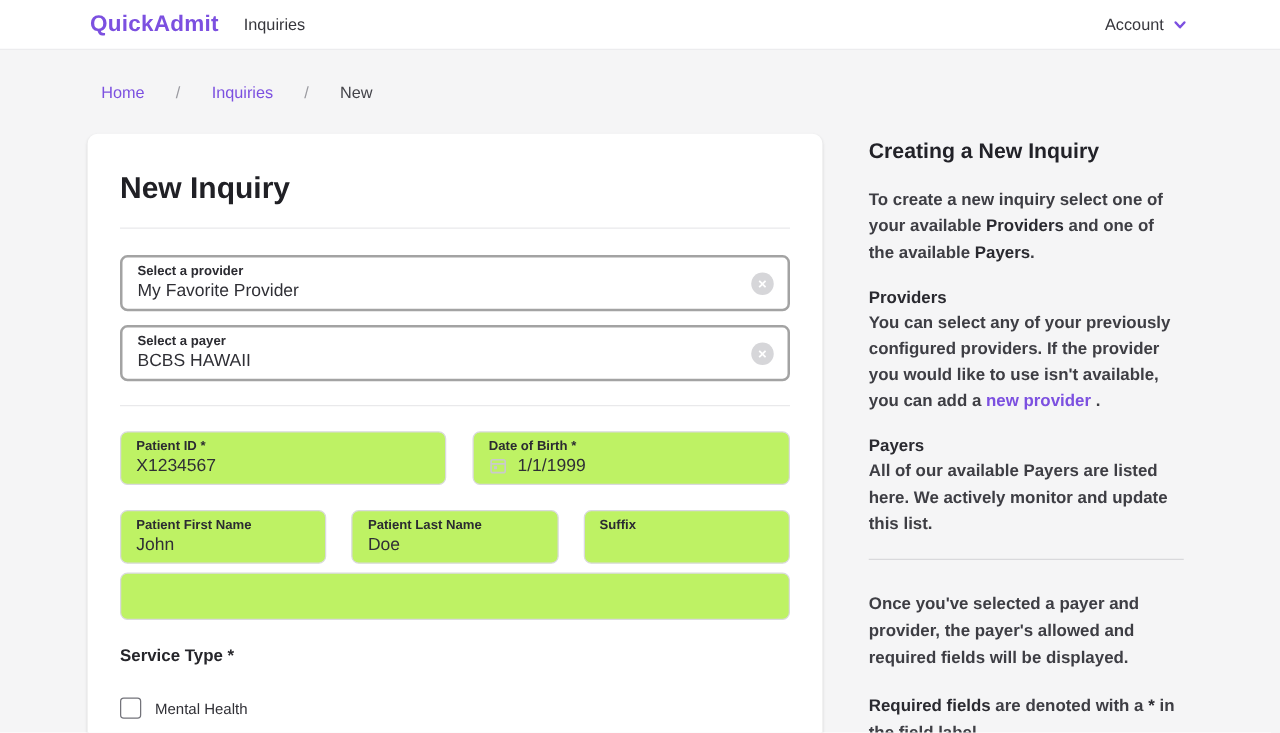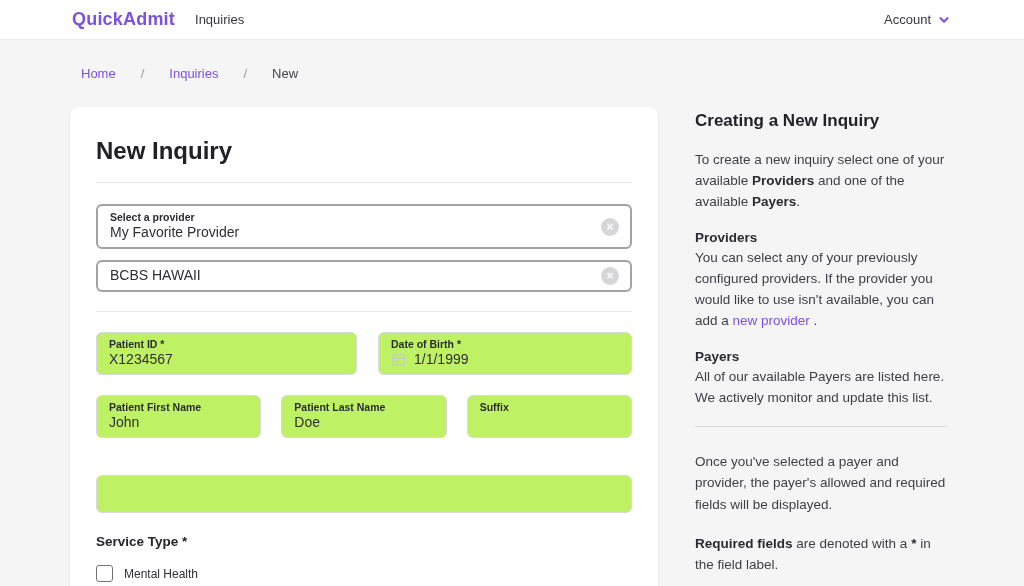--- a/index.html
+++ b/index.html
@@ -45,50 +45,50 @@
   .f-label { font-size:10.5px; font-weight:700; color:#2b2b31; line-height:13px; }
   .f-value { font-size:14px; color:#2f2f35; line-height:17px; min-height:17px; display:flex; align-items:center; gap:8px; }
   .clear-btn {
     position:absolute; right:11px; top:50%; transform:translateY(-50%);
     width:18px; height:18px; border-radius:50%; background:#d6d6d9;
     color:#fff; font-size:12px; font-weight:700; line-height:18px; text-align:center; cursor:pointer;
   }
   .sect-rule { border:none; border-top:1px solid #e9e9eb; margin:19px 0 20px; }
   
   .row2 { display:grid; grid-template-columns:261px 1fr; gap:21px; margin-bottom:20px; }
-  .row3 { display:grid; grid-template-columns:1fr 1fr 1fr; gap:20px; margin-bottom:37px; }
+  .row3 { display:grid; grid-template-columns:1fr 1fr 1fr; gap:20px; margin-bottom:7px; }
   .fbox {
     border:1px solid #d9d9dc; border-radius:6px; background:#bef264;
     padding:5px 12px 6px; min-height:38px; cursor:text;
   }
   .cal-icon { width:15px; height:15px; display:block; flex:none; }
   
   .opt-section { display:flex; margin-top:21px; }
   .opt-col-left { width:277px; flex:none; }
   .opt-col-right { flex:1; }
-  .group-label { font-size:13.5px; font-weight:700; color:#26262b; margin-bottom:16px; }
+  .group-label { font-size:13.5px; font-weight:700; color:#26262b; margin-bottom:26px; }
   .check-row { display:flex; align-items:center; gap:11px; margin-bottom:14px; cursor:pointer; }
   .check-row:last-child { margin-bottom:0; }
   .cb {
     width:17px; height:17px; border-radius:3px; border:1.5px solid #73737a; background:#fff;
     display:flex; align-items:center; justify-content:center; flex:none;
   }
   .opt-label { font-size:12px; color:#303036; }
   .radio-row { display:flex; align-items:center; gap:22px; }
   .radio-opt { display:flex; align-items:center; gap:9px; cursor:pointer; }
   .rb { width:16px; height:16px; border-radius:50%; border:1.5px solid #73737a; background:#fff; flex:none; position:relative; }
   .rb.checked { border:2px solid #7c50e0; }
   .rb.checked::after {
     content:""; position:absolute; left:50%; top:50%; transform:translate(-50%,-50%);
     width:8px; height:8px; border-radius:50%; background:#7c50e0;
   }
   
   .help { width:252px; margin-left:37px; padding-top:4px; }
   .help-title { font-size:17px; font-weight:700; color:#222228; margin:0 0 18px; }
-  .help-p { font-size:13.5px; line-height:1.56; color:#3e3e44; margin:0 0 18px; }
+  .help-p { font-size:13.5px; line-height:1.56; color:#3e3e44; margin:0 0 18px;font-weight:bold; }
   .help-p b { color:#2a2a30; }
   .help-h { font-size:13.5px; font-weight:700; color:#2a2a30; margin:0 0 2px; }
   .help-hr { border:none; border-top:1px solid #d9d9dc; margin:8px 0 24px; }
   .help-link { color:#7c50e0; cursor:pointer; text-decoration:none; }
 </style>
 </head>
 <body>
 
 <div class="header">
   <div class="brand">QuickAdmit</div>
@@ -116,20 +116,21 @@
     <h1>New Inquiry</h1>
     <hr class="rule">
 
     <div class="selbox">
       <div class="f-label">Select a provider</div>
       <div class="f-value">My Favorite Provider</div>
       <div class="clear-btn">×</div>
     </div>
 
     <div class="selbox">
+      <div class="f-label">Select a payer</div>
       <div class="f-value">BCBS HAWAII</div>
       <div class="clear-btn">×</div>
     </div>
 
     <hr class="sect-rule">
 
     <div class="row2">
       <div class="fbox">
         <div class="f-label">Patient ID *</div>
         <div class="f-value">X1234567</div>

